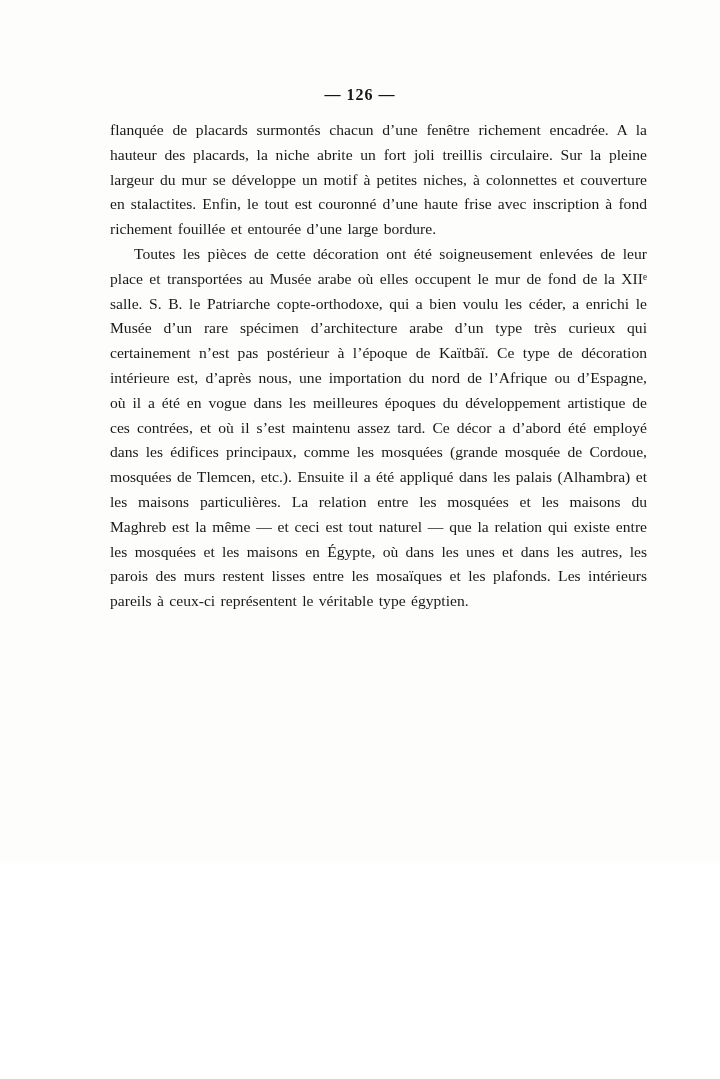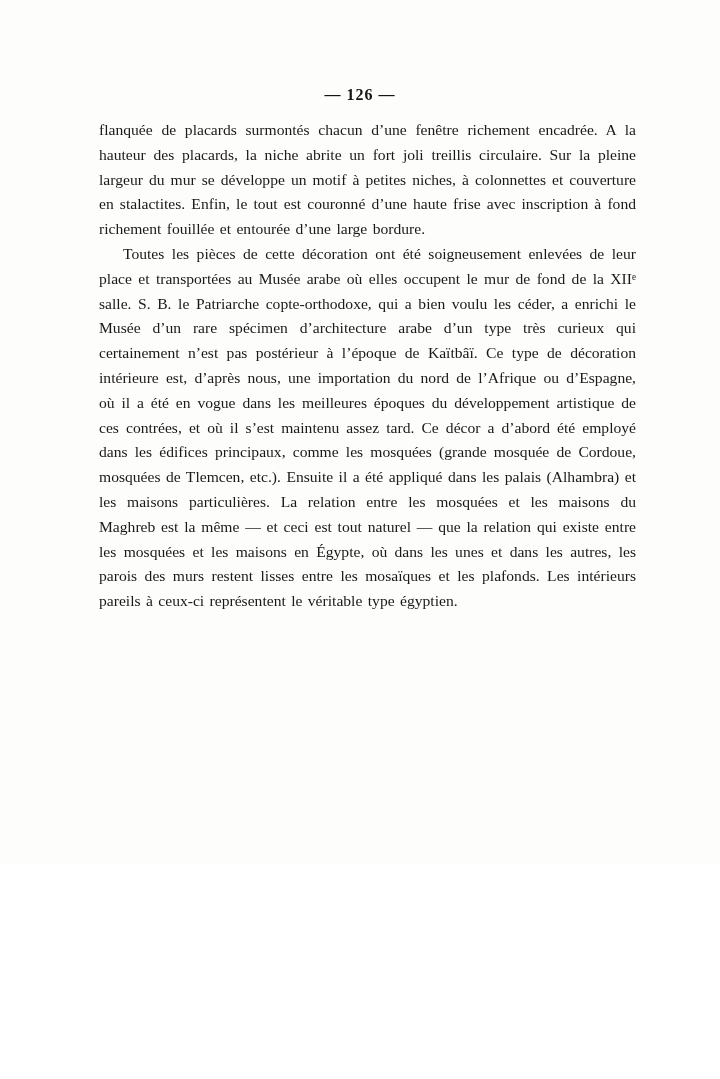--- a/index.html
+++ b/index.html
@@ -23,21 +23,21 @@
     width: 720px;
     text-align: center;
     font-size: 16px;
     font-weight: bold;
     letter-spacing: 1px;
     color: #171513;
   }
   .text-block {
     position: absolute;
     top: 118px;
-    left: 99px;
+    left: 110px;
     width: 537px;
     font-family: Liberation Serif, serif;
   }
   .text-block p {
     margin: 0;
     padding: 0;
     text-align: justify;
     font-size: 15.6px;
     line-height: 24.8px;
     word-spacing: 1.5px;

